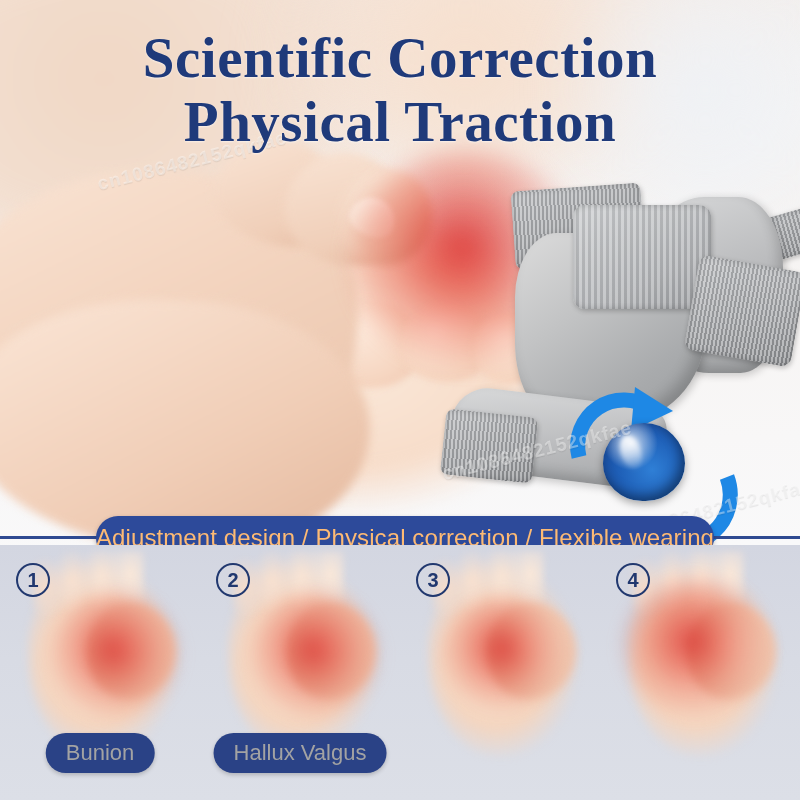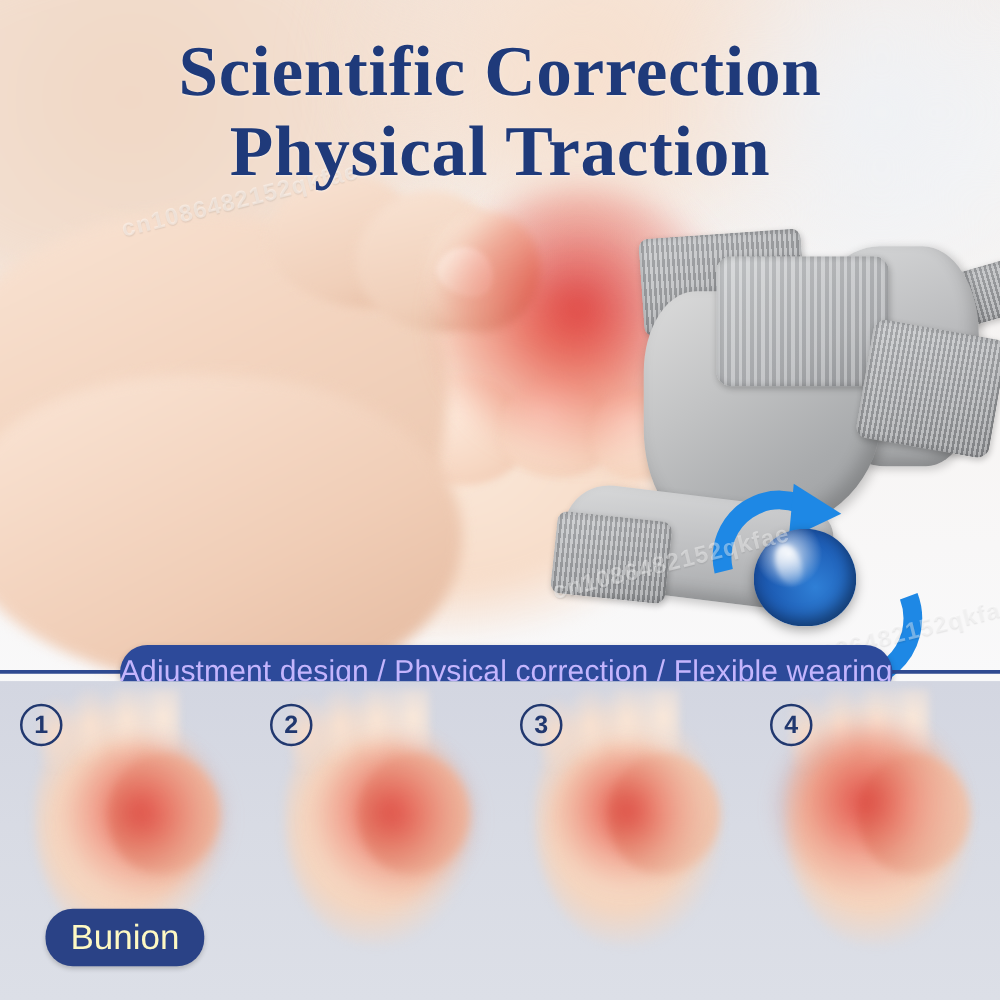--- a/index.html
+++ b/index.html
@@ -203,21 +203,21 @@
     left: 0; top: 536px; width: 800px; height: 3px;
     background: #2f4a91;
   }
   .feature-pill {
     position: absolute;
     left: 96px; top: 516px;
     width: 618px; height: 44px;
     background: #2d4a9a;
     border-radius: 24px;
     display: flex; align-items: center; justify-content: center;
-    color: #c4b5fd;
+    color: #fdba74;
     font-size: 24px;
     font-weight: 400;
     letter-spacing: 0.1px;
     box-shadow: 0 2px 5px rgba(0,0,0,.22);
     white-space: nowrap;
   }
 
   
   .panel {
     position: absolute;
@@ -296,22 +296,22 @@
 
   
   .caption-pill {
     position: absolute;
     left: 50%;
     transform: translateX(-50%);
     bottom: 27px;
     padding: 7px 20px;
     background: #2a4286;
     border-radius: 22px;
-    color: #fef9c3;
-    font-size: 28px;
+    color: #a3a3a3;
+    font-size: 22px;
     white-space: nowrap;
     box-shadow: 0 2px 4px rgba(0,0,0,.2);
   }
 
   
   .wm {
     position: absolute;
     color: rgba(255,255,255,.40);
     font-size: 19px;
     font-weight: 700;
@@ -401,20 +401,21 @@
         <div class="caption-pill">Bunion</div>
       </div>
 
       <div class="card c2">
         <div class="thumb-foot"></div>
         <div class="thumb-toes"></div>
         <div class="thumb-bump"></div>
         <div class="thumb-glow"></div>
         <div class="badge">2</div>
 
+        <div class="caption-pill">Hallux Valgus</div>
       </div>
 
       <div class="card c3">
         <div class="thumb-foot"></div>
         <div class="thumb-toes"></div>
         <div class="thumb-bump"></div>
         <div class="thumb-glow"></div>
         <div class="badge">3</div>
 
       </div>

